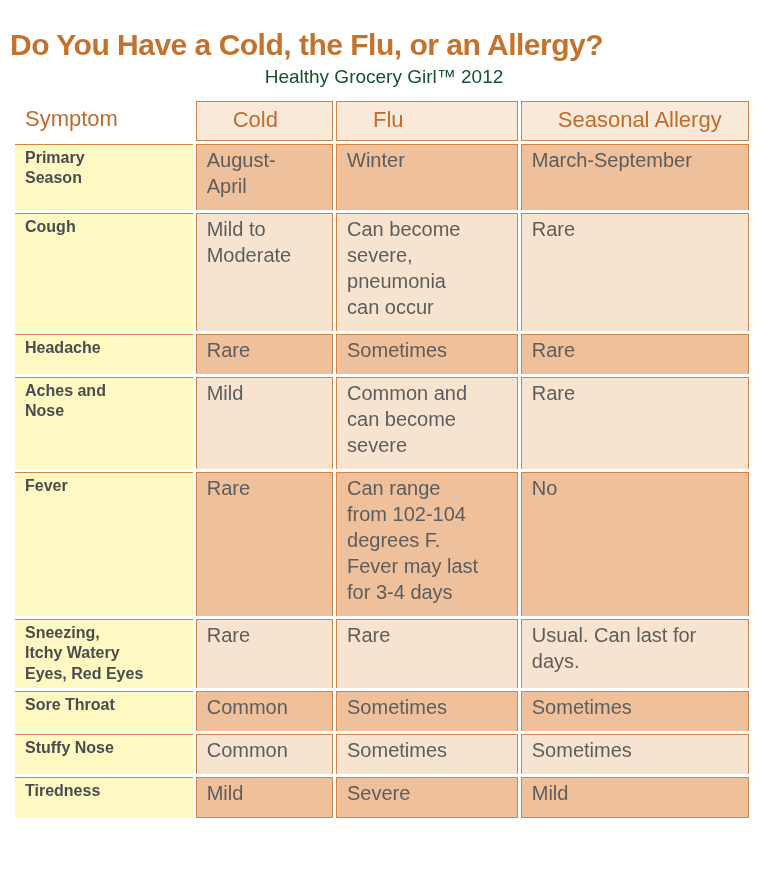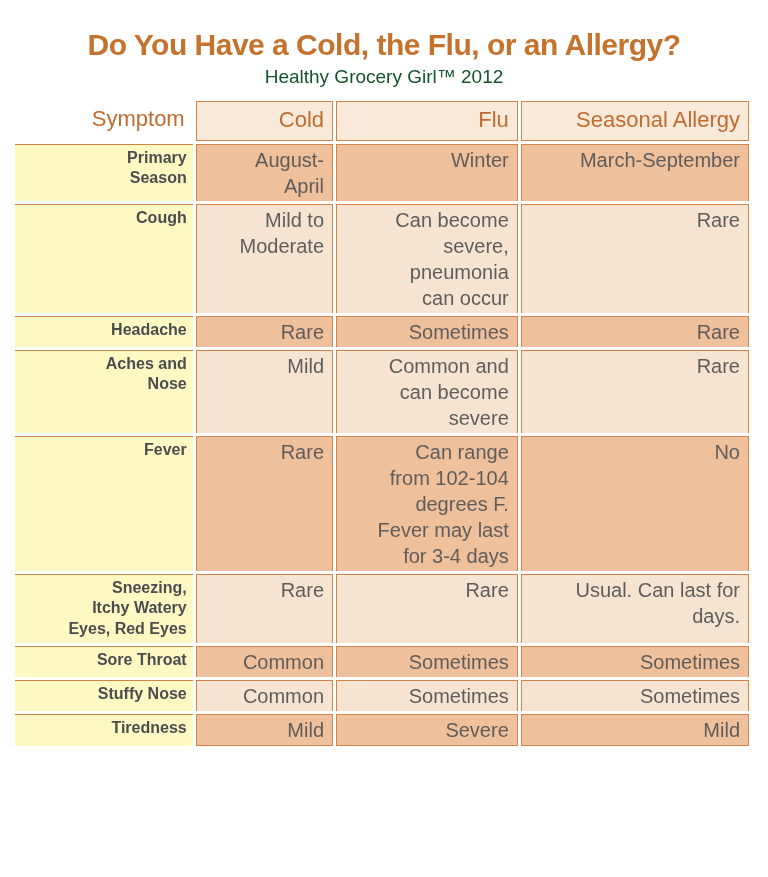--- a/index.html
+++ b/index.html
@@ -10,21 +10,21 @@
     font-family: "Liberation Sans", sans-serif;
   }
   .page {
     width: 768px;
     height: 877px;
     background: #ffffff;
     overflow: hidden;
   }
   .title {
     margin: 28px 10px 4px 10px;
-    text-align: center;
+    text-align: left;
     font-size: 30px;
     font-weight: bold;
     color: #c5722c;
     letter-spacing: -0.5px;
   }
   .subtitle {
     text-align: center;
     font-size: 19px;
     color: #14532d;
     margin: 2px 0 10px 0;
@@ -37,21 +37,21 @@
     width: 740px;
   }
   col.c-symptom { width: 176px; }
   col.c-cold    { width: 136px; }
   col.c-flu     { width: 180px; }
   col.c-allergy { width: 226px; }
 
   th, td {
     white-space: pre-line;
     vertical-align: top;
-    text-align: right;
+    text-align: left;
     font-weight: normal;
     line-height: 1.3;
   }
   
   thead th {
     font-size: 22px;
     color: #c06c2f;
     padding: 4px 8px 5px 10px;
   }
   thead th.colhead {
@@ -69,21 +69,21 @@
     color: #4a4c4e;
     font-weight: bold;
     font-size: 16px;
     padding: 3px 6px 3px 10px;
     border-top: 1px solid #d08448;
   }
   
   tbody td {
     font-size: 20px;
     color: #5f5d5b;
-    padding: 2px 8px 2px 10px;
+    padding: 2px 8px 11px 10px;
     border: 1px solid #d08448;
     border-bottom: none;
   }
   tbody tr:last-child td {
     border-bottom: 1px solid #d08448;
   }
   tbody tr:nth-child(odd) td  { background: #eec09c; } 
   tbody tr:nth-child(even) td { background: #f7e4d0; } 
 </style>
 </head>

